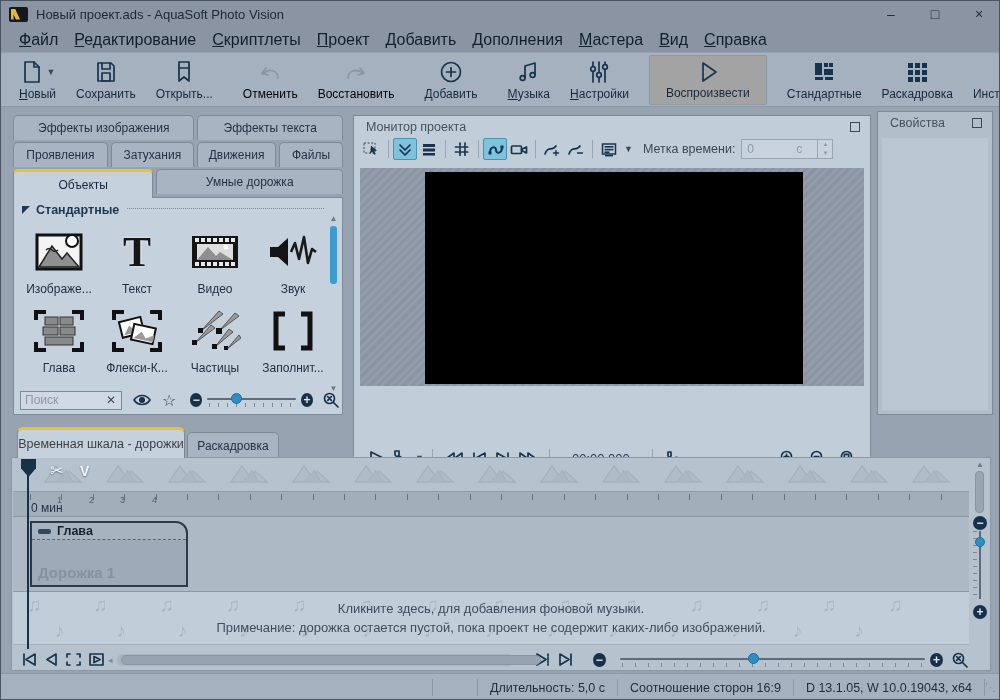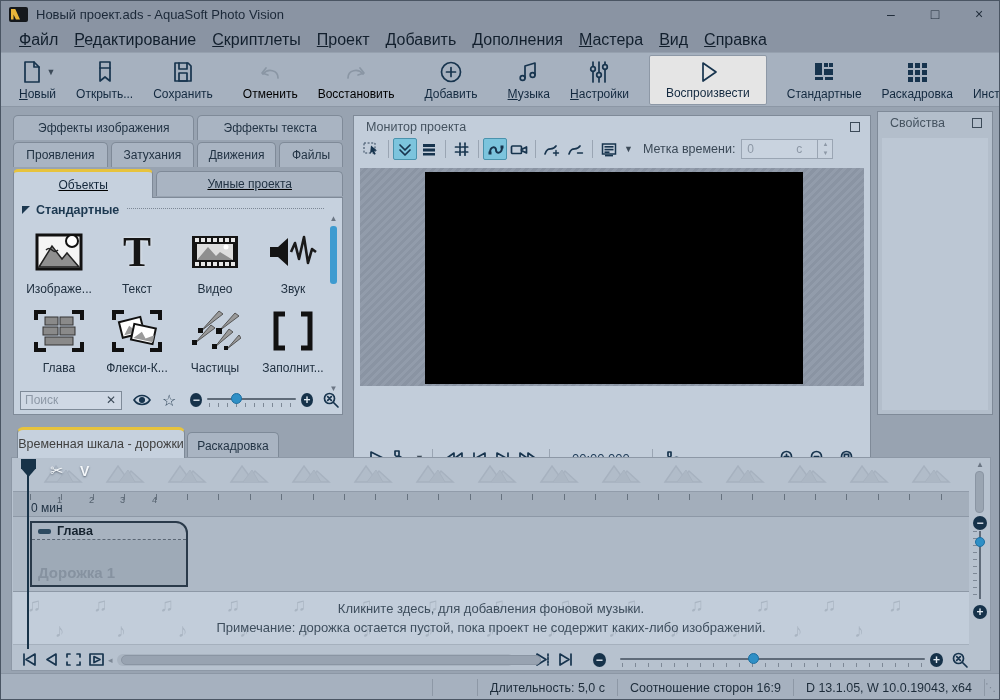--- a/index.html
+++ b/index.html
@@ -21,21 +21,21 @@
   .menu-item::first-letter{text-decoration:underline;}
 
   
   .toolbar{left:0;top:51px;width:1000px;height:55px;background:#a6b1bf;border-top:1px solid #96a1af;border-bottom:1px solid #8c97a5;display:flex;align-items:center;padding:0 8px;}
   .tb-btn{display:flex;flex-direction:column;align-items:center;justify-content:center;height:50px;padding:2px 10px;color:#13293f;}
   .tb-ico{height:28px;display:flex;align-items:center;justify-content:center;}
   .tb-label{display:block;font-size:12px;margin-top:1px;}
   .u .tb-label::first-letter{text-decoration:underline;}
   .tb-btn.dis{color:#000000;}
   .tb-sep{width:1px;height:42px;background:#8d98a6;margin:0 5px;}
-  .tb-btn.pressed{background:#e5e5e5;border:1px solid #8d98a6;border-radius:2px;padding:17px 16px;}
+  .tb-btn.pressed{background:#a3a3a3;border:1px solid #8d98a6;border-radius:2px;padding:17px 16px;}
   .dd-caret{font-size:9px;color:#3c4a58;margin-left:3px;align-self:center;}
   svg.li{stroke:#17344e;fill:none;stroke-width:1.7;stroke-linecap:round;stroke-linejoin:round;}
   .dis svg.li{stroke:#8a96a4;}
   svg .f{fill:#17344e;stroke:none;}
 
   
   .panel{background:#c2cdda;border:1px solid #7f8a98;}
   .panel-title{font-size:12.5px;color:#44525f;}
 
   
@@ -169,35 +169,35 @@
             <path d="M5 3h9l5 5v15H5z"></path>
             <path d="M14 3v5h5"></path>
           </svg>
           <span class="dd-caret">▼</span>
         </span>
       <span class="tb-label">Новый</span>
     </div>
     <div class="tb-btn">
       <span class="tb-ico">
           <svg class="li" width="24" height="26" viewBox="0 0 24 26">
-            <path d="M7 3h10v19l-5-4-5 4z"></path>
-            <path d="M7 9h10"></path>
-          </svg>
-        </span>
-      <span class="tb-label">Открыть...</span>
-    </div>
-    <div class="tb-btn">
-      <span class="tb-ico">
-          <svg class="li" width="24" height="26" viewBox="0 0 24 26">
             <path d="M4 4h13l3 3v15H4z"></path>
             <path d="M8 4v6h8V4"></path>
             <rect x="8" y="14" width="8" height="8"></rect>
           </svg>
         </span>
       <span class="tb-label">Сохранить</span>
+    </div>
+    <div class="tb-btn">
+      <span class="tb-ico">
+          <svg class="li" width="24" height="26" viewBox="0 0 24 26">
+            <path d="M7 3h10v19l-5-4-5 4z"></path>
+            <path d="M7 9h10"></path>
+          </svg>
+        </span>
+      <span class="tb-label">Открыть...</span>
     </div>
     <span class="tb-sep"></span>
     <div class="tb-btn dis">
       <span class="tb-ico">
           <svg class="li" width="26" height="26" viewBox="0 0 26 26">
             <path d="M21 19c0-8-10-10-15-4"></path>
             <path d="M9 9l-4 5 6 2"></path>
           </svg>
         </span>
       <span class="tb-label">Отменить</span>
@@ -307,23 +307,23 @@
     <div class="tabrow" style="margin-top:4px;">
       <span class="tab" style="flex:1.25">Эффекты изображения</span>
       <span class="tab" style="flex:1">Эффекты текста</span>
     </div>
     <div class="tabrow" style="margin-top:2px;">
       <span class="tab" style="flex:1.2">Проявления</span>
       <span class="tab" style="flex:1.05">Затухания</span>
       <span class="tab" style="flex:1">Движения</span>
       <span class="tab" style="flex:0.8">Файлы</span>
     </div>
-    <div class="tabrow" style="margin-top:2px;align-items:center;text-decoration:underline;">
+    <div class="tabrow" style="margin-top:2px;align-items:flex-start;">
       <span class="tab active" style="flex:0.75">Объекты</span>
-      <span class="tab" style="flex:1">Умные проекта</span>
+      <span class="tab" style="flex:1">Умные дорожка</span>
     </div>
     <div class="lp-pane">
       <div class="sec-hdr">
         <span class="tri"></span>
         <span>Стандартные</span>
         <span class="leader"></span>
       </div>
       <div class="obj-grid">
         <div class="obj-item">
           <span class="obj-ico">

